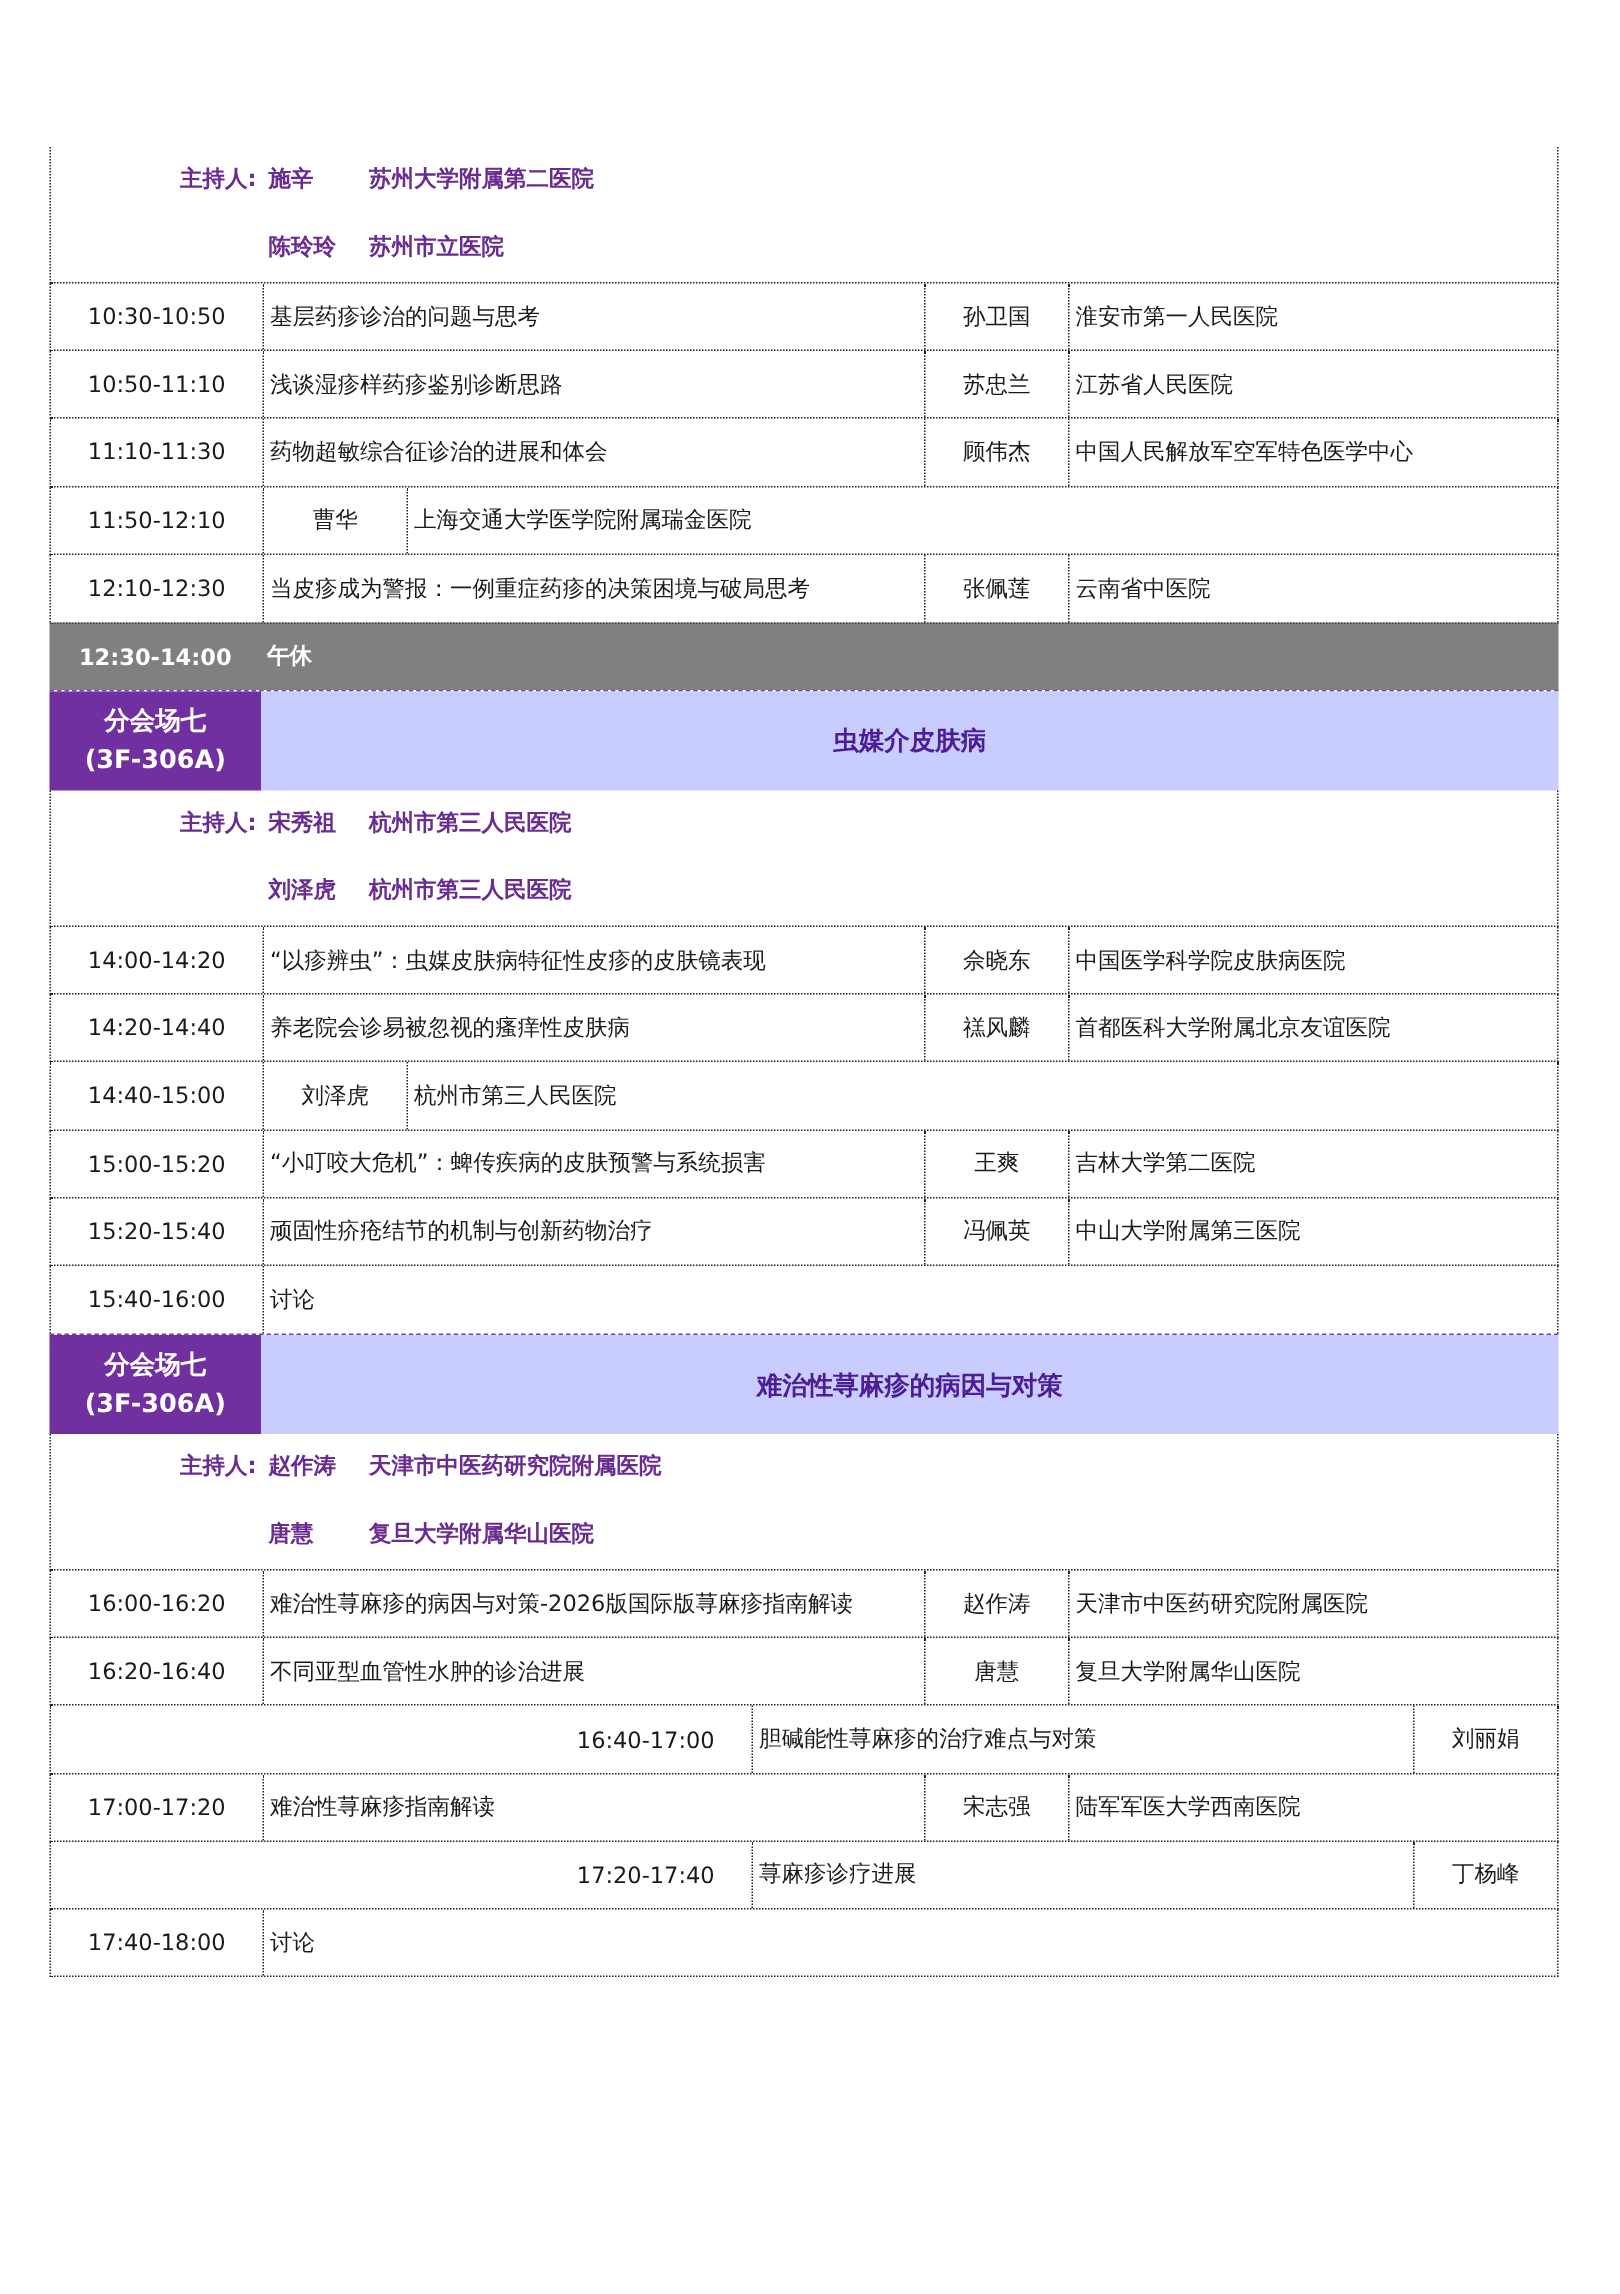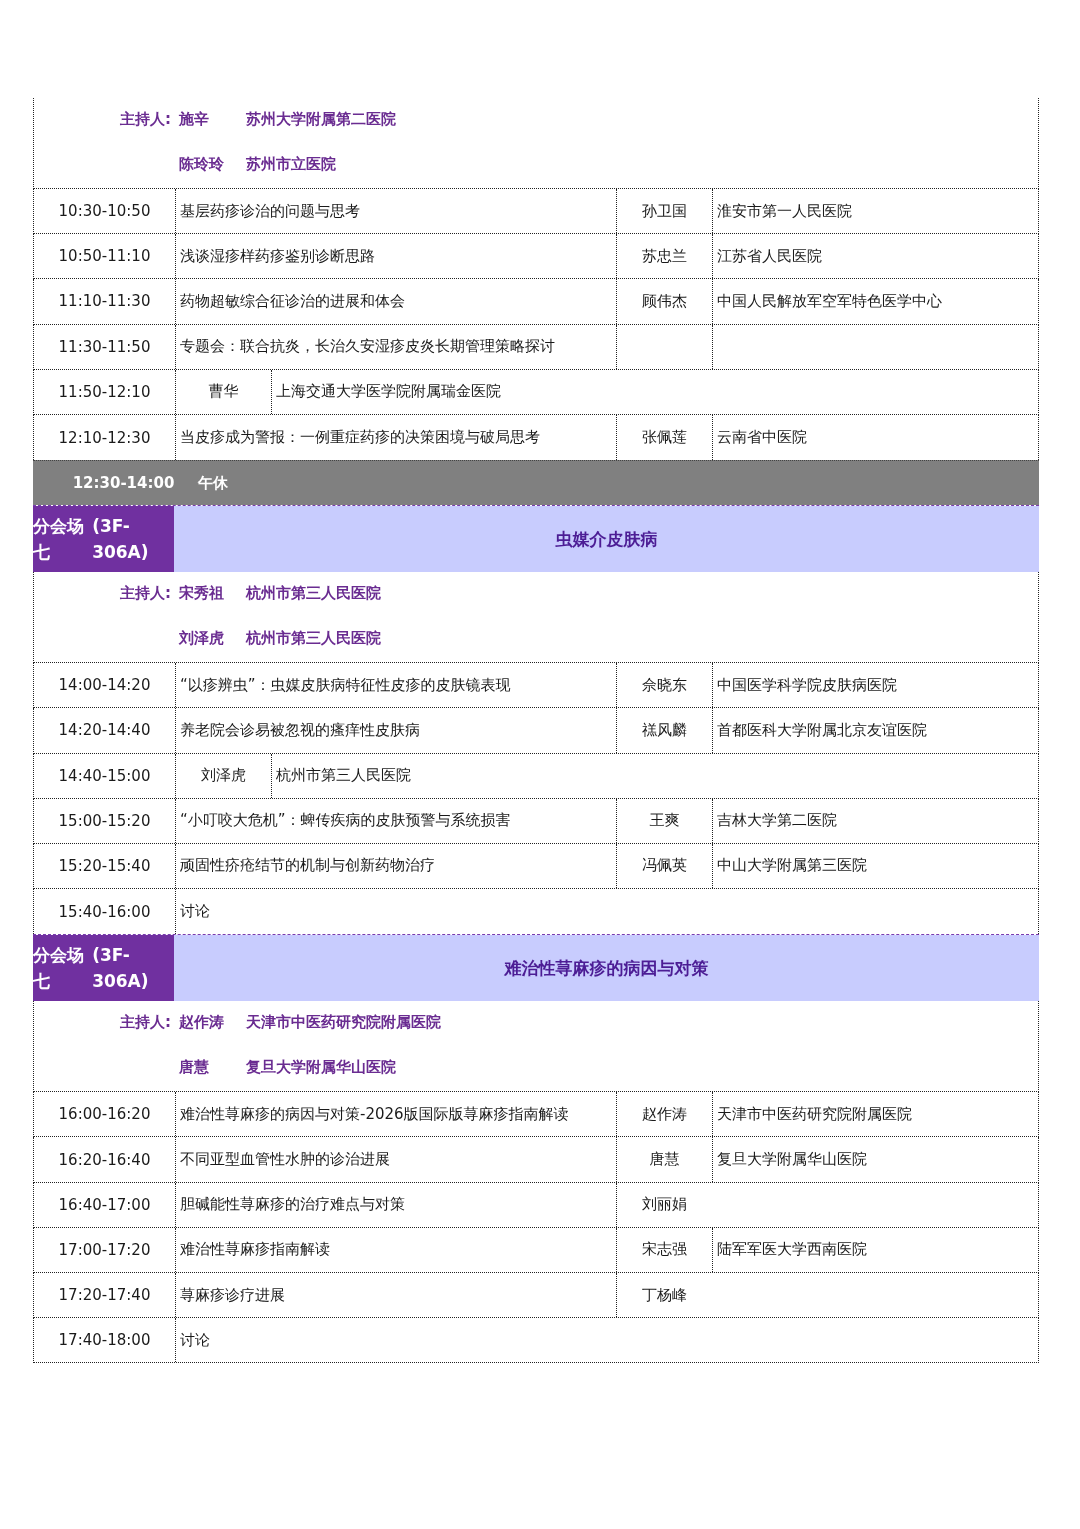--- a/index.html
+++ b/index.html
@@ -7,36 +7,36 @@
     .sheet { position: absolute; left: 33px; top: 98px; width: 1006px; }
 
     
     .host-block { position: relative; height: 91px; box-sizing: border-box; border-left: 1.5px dotted #222; border-right: 1.5px dotted #222; border-bottom: 1.5px dotted #222; }
     .host-line { position: absolute; left: 0; height: 20px; font-size: 15px; font-weight: bold; color: #6a2c91; white-space: nowrap; }
     .host-label { position: absolute; left: 86px; }
     .host-name { position: absolute; left: 145px; }
     .host-org { position: absolute; left: 212px; }
 
     
-    .row { display: flex; height: 45.2px; box-sizing: border-box; border-bottom: 1.5px dotted #222; border-left: 1.5px dotted #222; border-right: 1.5px dotted #222; font-size: 15px; }
+    .row { display: flex; height: 45.2px; box-sizing: border-box; border-bottom: 1.5px dotted #222; border-left: 1.5px dotted #222; border-right: 1.5px dotted #222; font-size: 15px; justify-content: flex-end; }
     .cell { display: flex; align-items: center; box-sizing: border-box; white-space: nowrap; overflow: hidden; }
     .c-time { width: 141px; justify-content: center; }
     .c-topic { width: 441px; padding-left: 4px; border-left: 1.5px dotted #222; }
     .c-speaker { width: 96px; justify-content: center; border-left: 1.5px dotted #222; }
     .c-org { flex: 1; padding-left: 4px; border-left: 1.5px dotted #222; }
     .c-topic.wide { flex: 1; width: auto; }
 
     
     .break-bar { display: flex; align-items: center; height: 45px; background: #808080; color: #ffffff; font-weight: bold; font-size: 15px; box-sizing: border-box; border-top: 1.5px dotted #444; }
-    .break-time { width: 141px; text-align: center; padding-left: 20px; }
+    .break-time { width: 141px; text-align: center; }
     .break-label { padding-left: 4px; }
 
     
     .session-header { display: flex; height: 66px; border-top: 1.5px dashed #7a3cb0; }
-    .session-label { width: 141px; background: #7030A0; color: #ffffff; font-weight: bold; font-size: 17px; display: flex; justify-content: center; align-items: center; line-height: 26px; }
+    .session-label { width: 141px; background: #7030A0; color: #ffffff; font-weight: bold; font-size: 17px; display: flex; flex-direction: column; justify-content: center; align-items: center; line-height: 26px; }
     .session-title { flex: 1; background: #C8CCFE; color: #4c1d95; font-weight: bold; font-size: 17px; display: flex; align-items: center; justify-content: center; }
   </style>
 </head>
 <body>
 
 <div class="sheet">
 
   <div class="host-block">
     <div class="host-line" style="top:12px;">
       <span class="host-label">主持人:</span>
@@ -59,26 +59,20 @@
     <div class="cell c-time">10:50-11:10</div>
     <div class="cell c-topic">浅谈湿疹样药疹鉴别诊断思路</div>
     <div class="cell c-speaker">苏忠兰</div>
     <div class="cell c-org">江苏省人民医院</div>
   </div>
   <div class="row">
     <div class="cell c-time">11:10-11:30</div>
     <div class="cell c-topic">药物超敏综合征诊治的进展和体会</div>
     <div class="cell c-speaker">顾伟杰</div>
     <div class="cell c-org">中国人民解放军空军特色医学中心</div>
-  </div>
-  <div class="row">
-    <div class="cell c-time">11:30-11:50</div>
-    <div class="cell c-topic">专题会：联合抗炎，长治久安湿疹皮炎长期管理策略探讨</div>
-    <div class="cell c-speaker"></div>
-    <div class="cell c-org"></div>
   </div>
   <div class="row">
     <div class="cell c-time">11:50-12:10</div>
     <div class="cell c-speaker">曹华</div>
     <div class="cell c-org">上海交通大学医学院附属瑞金医院</div>
   </div>
   <div class="row" style="border-bottom:none;">
     <div class="cell c-time">12:10-12:30</div>
     <div class="cell c-topic">当皮疹成为警报：一例重症药疹的决策困境与破局思考</div>
     <div class="cell c-speaker">张佩莲</div>

